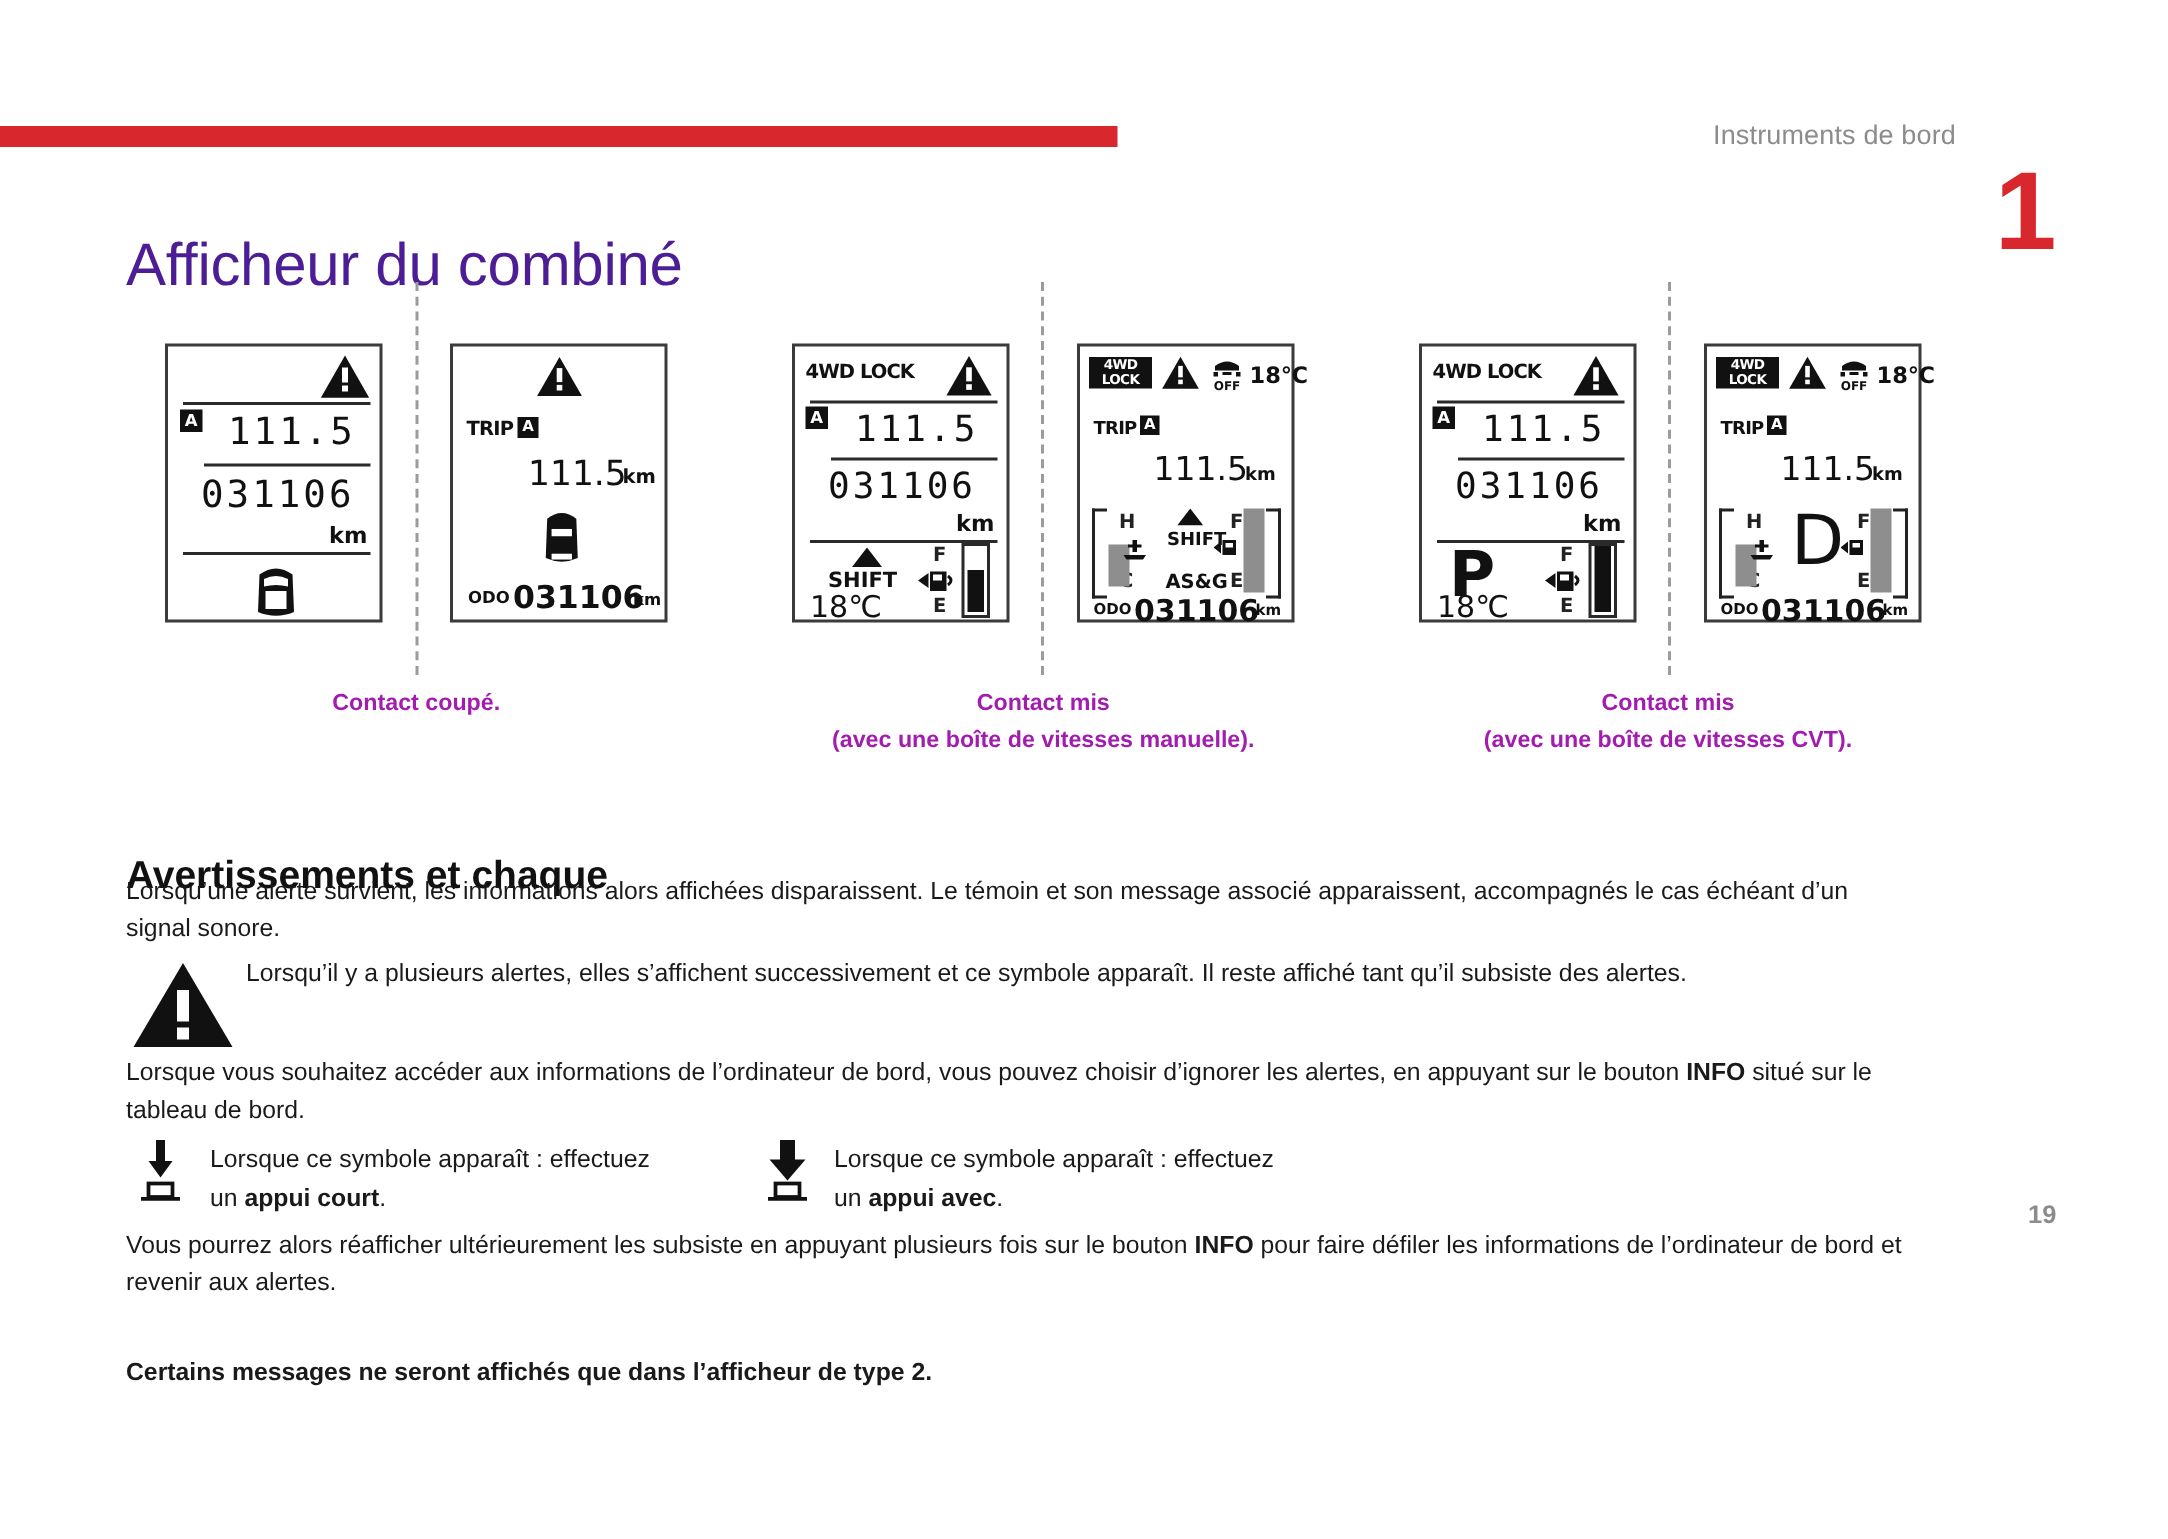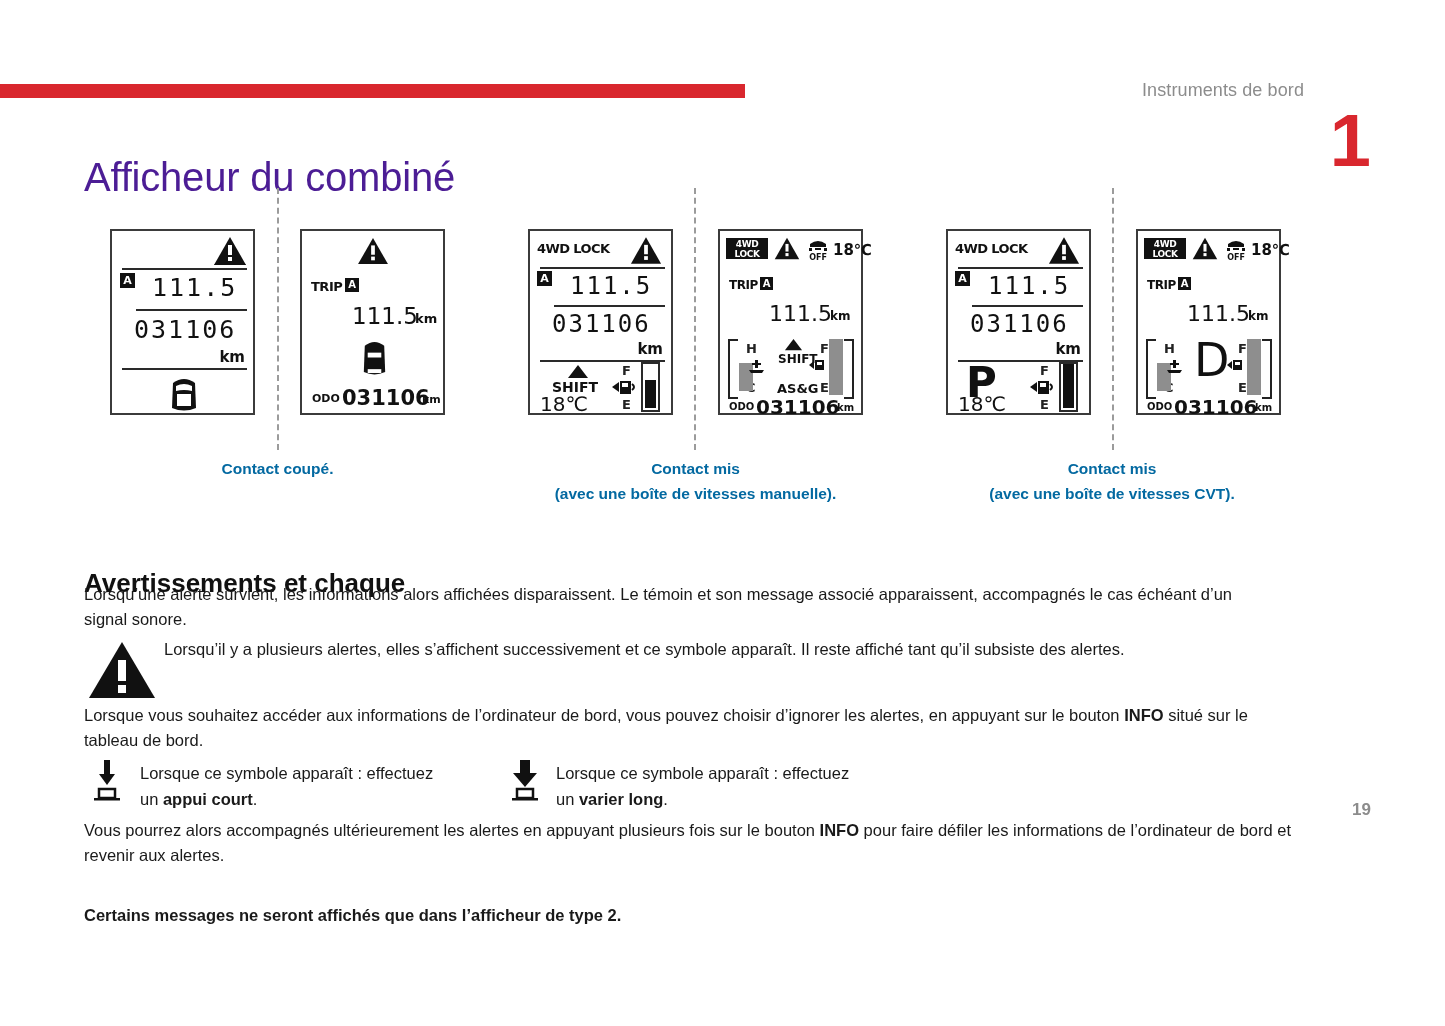--- a/index.html
+++ b/index.html
@@ -65,21 +65,21 @@
 
   
   .gauge-out{position:absolute;border:2px solid #2a2a2a;background:#fff;box-sizing:border-box;}
   .gauge-fill{position:absolute;background:#111;}
   .gauge-fill.grey{background:#8e8e8e;}
   .brk{position:absolute;color:#222;font-weight:bold;}
 
   
   .caption{
     position:absolute;text-align:center;
-    font-size:15.5px;font-weight:bold;color:#0369a1;line-height:25px;
+    font-size:15.5px;font-weight:bold;color:#a21caf;line-height:25px;
   }
 
   
   .body-txt{
     position:absolute;
     font-size:16.5px;line-height:25px;color:#1a1a1a;
   }
   .h2{
     position:absolute;left:84px;
     font-size:26px;font-weight:bold;color:#111;
@@ -438,25 +438,25 @@
     <div style="position:absolute;left:8px;top:0px;">
       <svg width="34" height="44" viewBox="0 0 34 44">
         <rect x="12" y="0" width="10" height="15" fill="#111"></rect>
         <path d="M17 27 L29 13 L5 13 Z" fill="#111"></path>
         <rect x="9" y="29" width="16" height="9" fill="none" stroke="#111" stroke-width="2.5"></rect>
         <rect x="4" y="38" width="26" height="2.5" fill="#111"></rect>
       </svg>
     </div>
     <div class="note-txt" style="position:absolute;left:56px;top:0px;">Lorsque ce symbole apparaît : effectuez</div>
     <div class="note-txt" style="position:absolute;left:56px;top:26px;">
-      <span>un </span><b>varier long</b><span>.</span>
+      <span>un </span><b>appui avec</b><span>.</span>
     </div>
   </div>
 
   <div class="body-txt" style="left:84px;top:818px;width:1225px;">
-    <span>Vous pourrez alors accompagnés ultérieurement les alertes en appuyant plusieurs fois sur le bouton </span><b>INFO</b><span> pour faire défiler les informations de l’ordinateur de bord et revenir aux alertes.</span>
+    <span>Vous pourrez alors réafficher ultérieurement les subsiste en appuyant plusieurs fois sur le bouton </span><b>INFO</b><span> pour faire défiler les informations de l’ordinateur de bord et revenir aux alertes.</span>
   </div>
 
 
   <div class="body-txt" style="left:84px;top:903px;width:1225px;font-weight:bold;">Certains messages ne seront affichés que dans l’afficheur de type 2.</div>
 
   <div class="folio">19</div>
 </div>
 
 </body></html>

